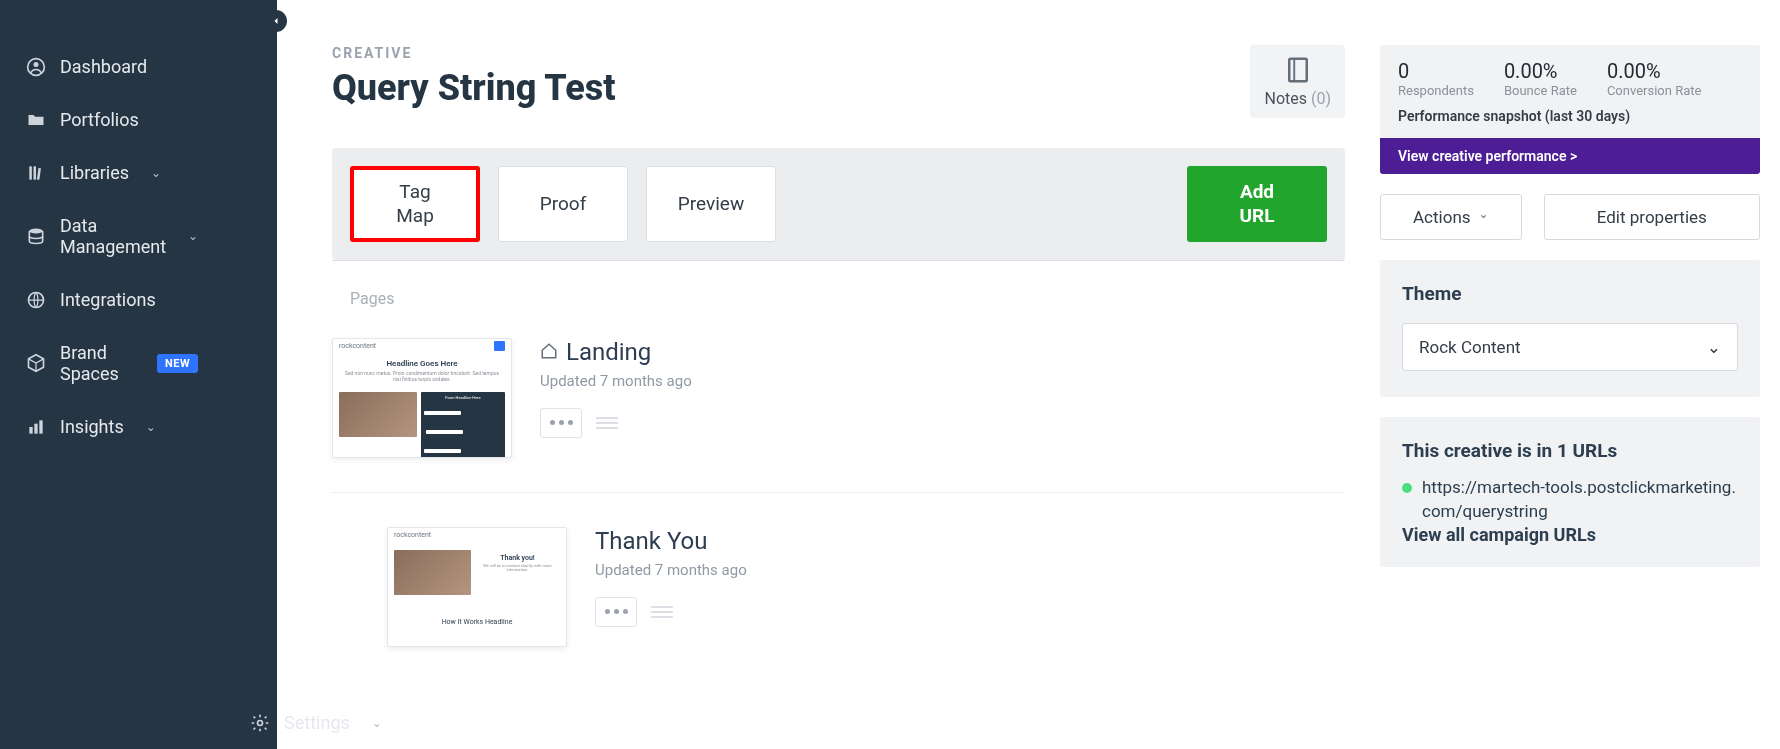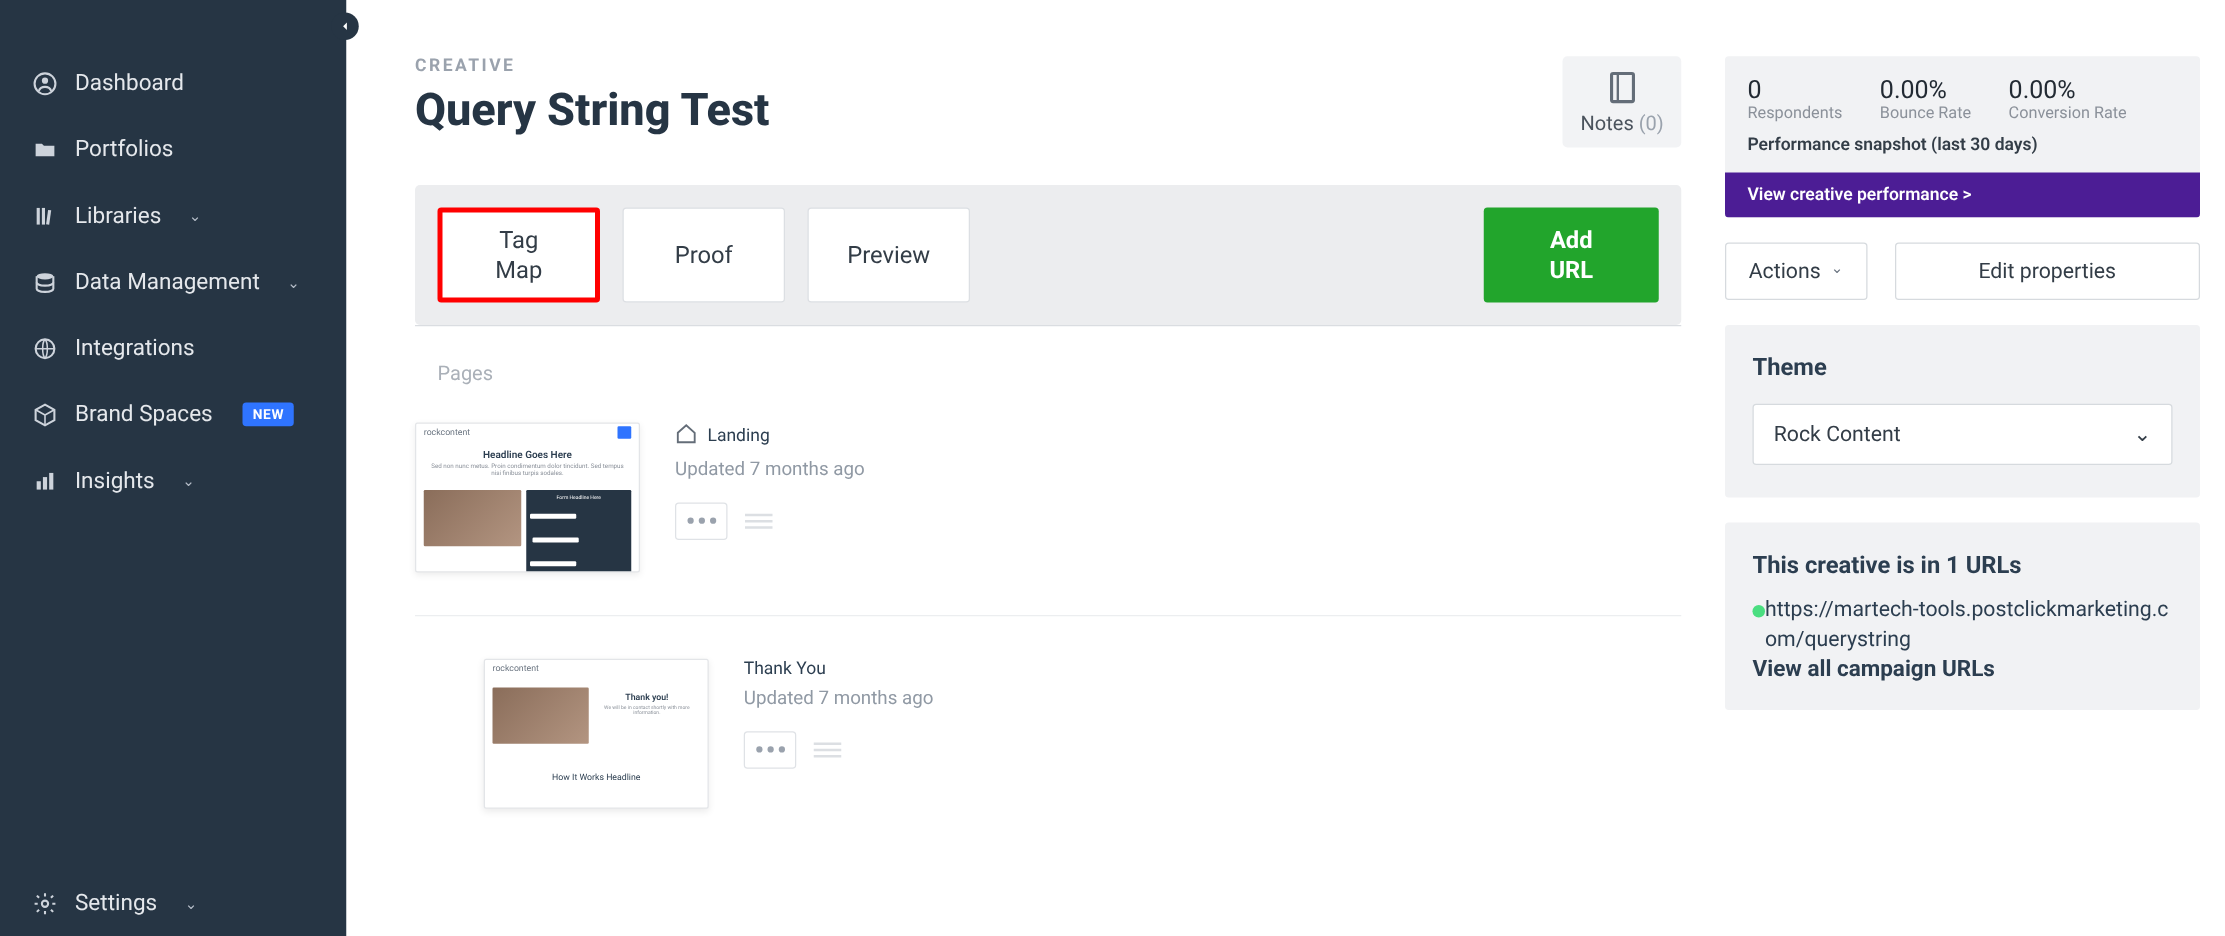--- a/index.html
+++ b/index.html
@@ -1,20 +1,20 @@
 <!DOCTYPE html>
 <html><head>
 <meta charset="utf-8">
 <style>
 * { margin: 0; padding: 0; box-sizing: border-box; }
 body { font-family: -apple-system, BlinkMacSystemFont, "Segoe UI", Roboto, sans-serif; background: #fff; color: #2c3e50; width: 1780px; height: 749px; overflow: hidden; }
 .app { display: flex; height: 100%; }
 
 
-.sidebar { width: 277px; background: #263544; color: #e5e8ec; position: relative; flex-shrink: 0; display: flex; flex-direction: column; }
+.sidebar { width: 277px; background: #263544; color: #e5e8ec; position: relative; flex-shrink: 0; display: flex; }
 .sidebar-collapse { position: absolute; top: 10px; right: -10px; width: 22px; height: 22px; background: #263544; border-radius: 50%; display: flex; align-items: center; justify-content: center; cursor: pointer; color: #fff; font-size: 12px; }
 .sidebar-nav { padding-top: 40px; flex: 1; }
 .sidebar-item { display: flex; align-items: center; padding: 16px 26px; font-size: 18px; cursor: pointer; gap: 14px; }
 .sidebar-item .icon { width: 20px; height: 20px; display: inline-flex; align-items: center; justify-content: center; }
 .sidebar-item .icon svg { width: 20px; height: 20px; fill: #cdd3db; }
 .sidebar-item .chev { margin-left: 8px; font-size: 12px; color: #b6bec9; }
 .badge-new { background: #2f74ff; color: #fff; font-size: 11px; font-weight: 700; padding: 3px 8px; border-radius: 3px; margin-left: 10px; letter-spacing: 0.5px; }
 .sidebar-footer { margin-top: auto; }
 
 
@@ -45,52 +45,52 @@
 .thumb-headline { font-size: 8px; font-weight: 600; color: #2c3e50; }
 .thumb-sub { font-size: 5px; color: #8b919a; line-height: 1.2; margin-top: 2px; }
 .thumb-hero { display: flex; gap: 4px; padding: 4px 6px; }
 .thumb-img { flex: 1; background: linear-gradient(135deg,#8a6d5a 0%,#b39581 100%); height: 45px; border-radius: 1px; }
 .thumb-form { flex: 1; background: #263544; border-radius: 1px; padding: 3px; }
 .thumb-form .ff { background: #fff; height: 4px; margin-bottom: 2px; border-radius: 1px; }
 .thumb-form .ff.half { width: 48%; display: inline-block; }
 .thumb-howit { text-align: center; font-size: 7px; color: #2c3e50; margin-top: 19px; }
 
 .page-meta { display: flex; flex-direction: column; gap: 6px; }
-.page-name { font-size: 14px; color: #2c3e50; display: flex; align-items: center; gap: 8px; }
+.page-name { font-size: 24px; color: #2c3e50; display: flex; align-items: center; gap: 8px; }
 .page-name svg { width: 18px; height: 18px; fill: #646d78; }
 .page-updated { font-size: 15px; color: #9099a4; }
 .page-actions { display: flex; gap: 14px; margin-top: 12px; align-items: center; }
 .dots-btn { border: 1px solid #dfe2e6; border-radius: 3px; width: 42px; height: 30px; display: flex; align-items: center; justify-content: center; cursor: pointer; }
 .dots-btn .d { width: 5px; height: 5px; background: #9aa2ad; border-radius: 50%; margin: 0 2px; }
 .drag-handle { display: flex; flex-direction: column; gap: 3px; cursor: grab; }
 .drag-handle .line { width: 22px; height: 2px; background: #dcdfe3; }
 
 .page-divider { height: 1px; background: #eceef0; margin: 18px 0; }
 
 
 .right-panel { width: 400px; padding: 45px 20px 0 0; flex-shrink: 0; display: flex; flex-direction: column; gap: 20px; }
 .perf-box { background: #f1f2f4; border-radius: 3px; overflow: hidden; }
 .perf-metrics { display: flex; padding: 14px 18px 4px; gap: 30px; }
 .metric .val { font-size: 20px; color: #222a33; }
 .metric .lbl { font-size: 13px; color: #8b919a; }
 .perf-snapshot { font-size: 14px; font-weight: 600; color: #333d47; padding: 6px 18px 14px; }
 .perf-link { background: #4c1d95; color: #fff; font-size: 14px; font-weight: 600; padding: 10px 18px; cursor: pointer; }
 
 .btn-row { display: flex; gap: 22px; }
-.btn-outline { background: #fff; border: 1px solid #d6dade; border-radius: 3px; padding: 12px 18px; font-size: 17px; color: #333d47; cursor: pointer; display: flex; align-items: flex-start; gap: 8px; justify-content: center; }
+.btn-outline { background: #fff; border: 1px solid #d6dade; border-radius: 3px; padding: 12px 32px; font-size: 17px; color: #333d47; cursor: pointer; display: flex; align-items: flex-start; gap: 8px; justify-content: center; }
 .btn-outline.wide { flex: 1; }
 .btn-outline .chev { font-size: 12px; color: #6a7480; }
 
 .theme-box { background: #f1f2f4; border-radius: 3px; padding: 22px 22px 26px; }
 .theme-title { font-size: 19px; font-weight: 700; color: #2c3e50; margin-bottom: 18px; }
 .theme-select { background: #fff; border: 1px solid #d6dade; border-radius: 3px; padding: 13px 16px; font-size: 17px; color: #333d47; display: flex; align-items: center; justify-content: space-between; cursor: pointer; }
 
 .urls-box { background: #f1f2f4; border-radius: 3px; padding: 22px; }
 .urls-title { font-size: 19px; font-weight: 700; color: #2c3e50; margin-bottom: 14px; }
-.url-item { display: flex; align-items: flex-start; }
+.url-item { display: flex; align-items: flex-start; gap: 10px; }
 .url-item .dot { width: 10px; height: 10px; background: #4ade80; border-radius: 50%; margin-top: 7px; flex-shrink: 0; }
 .url-text { font-size: 17px; color: #2c3e50; word-break: break-all; line-height: 1.4; }
 .url-buttons { display: flex; gap: 12px; margin: 14px 0 18px 20px; }
 .small-btn { background: #fff; border: 1px solid #d6dade; border-radius: 3px; padding: 8px 16px; font-size: 15px; color: #333d47; cursor: pointer; }
 .view-all { font-size: 18px; font-weight: 700; color: #2c3e50; }
 </style>
 </head>
 <body>
 
 <div class="app">

